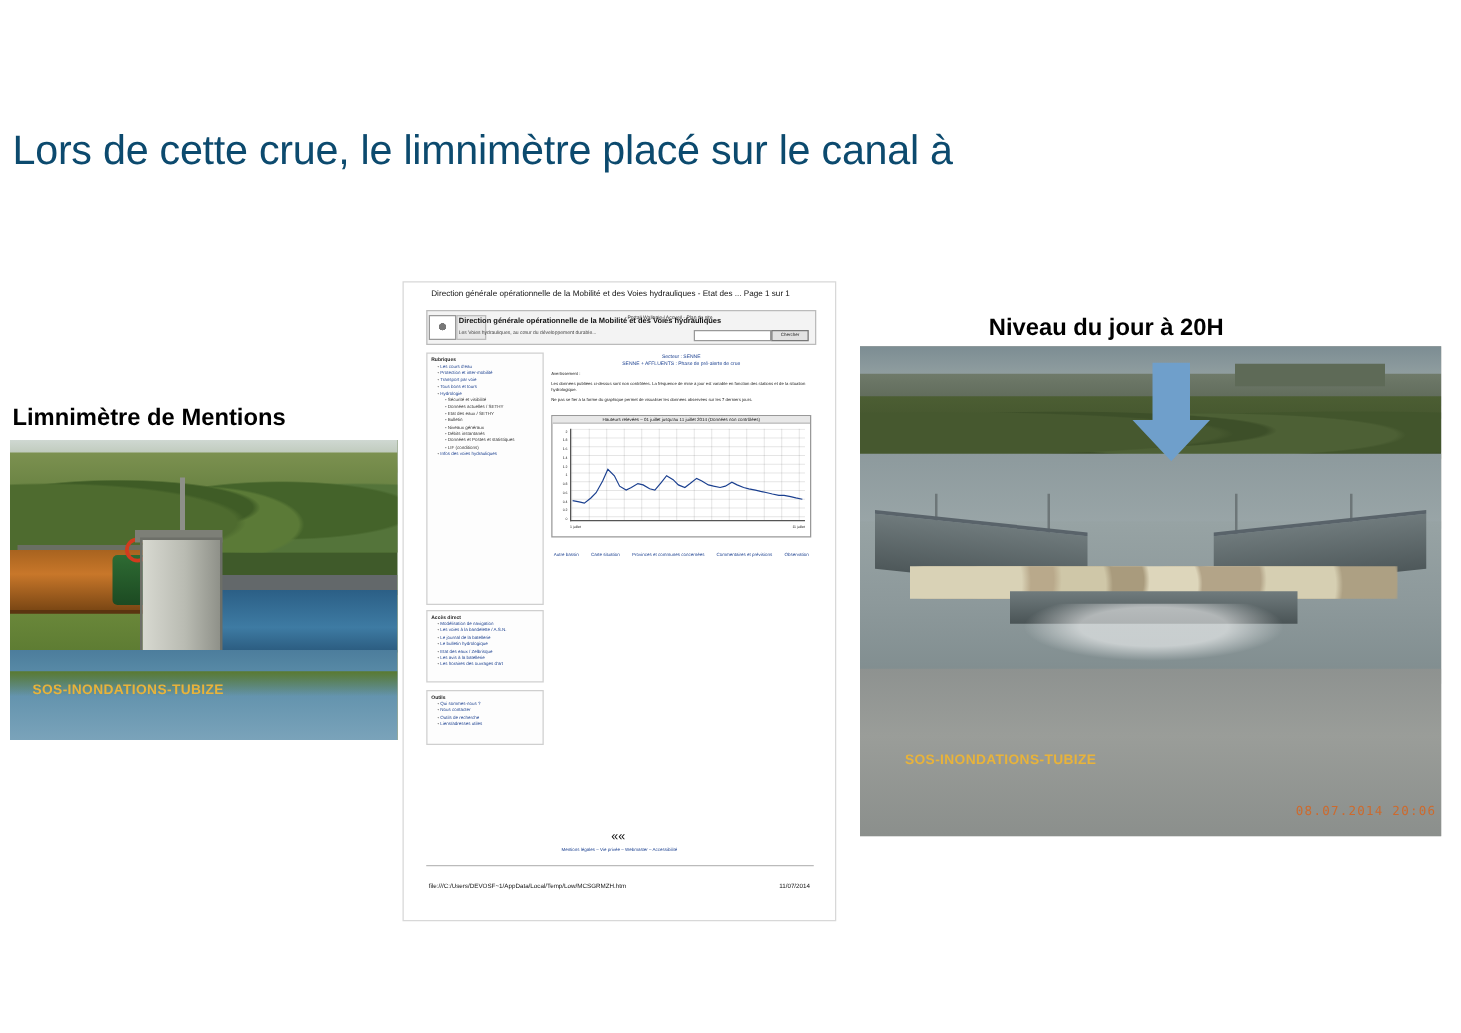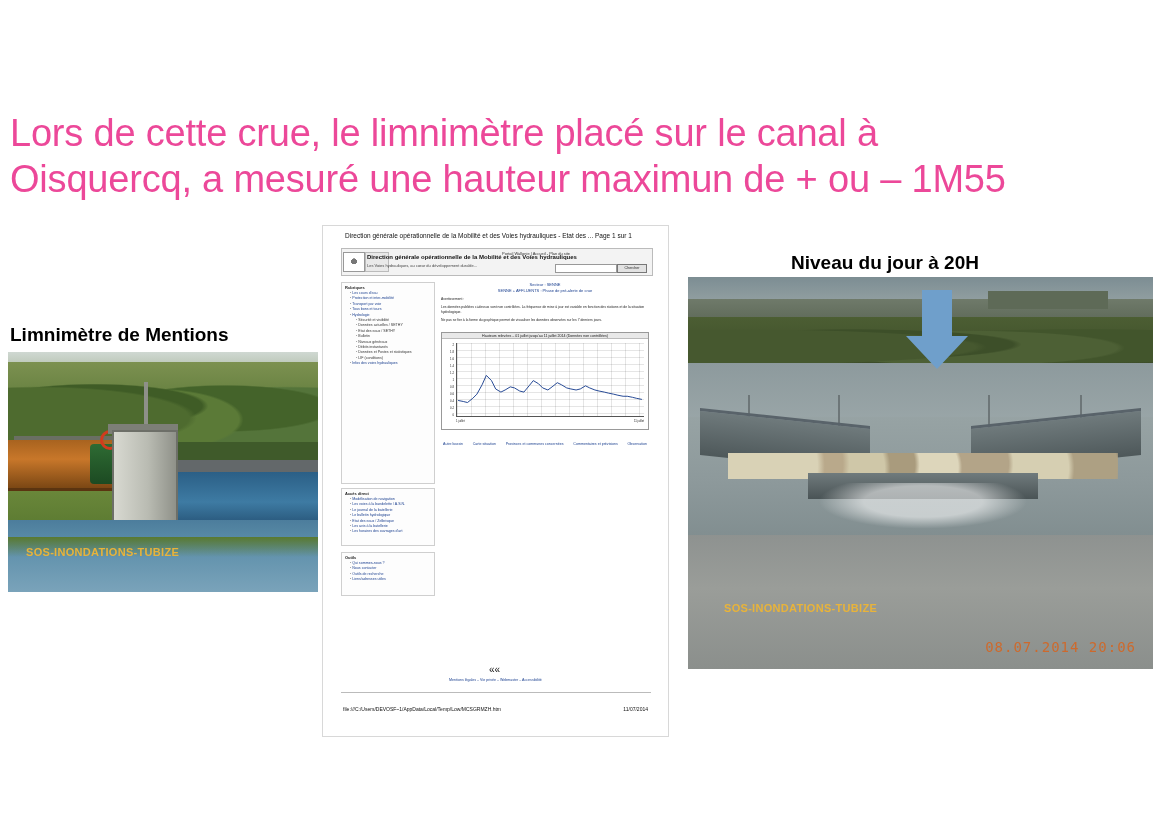--- a/index.html
+++ b/index.html
@@ -14,25 +14,24 @@
     font-family: "Liberation Sans", sans-serif;
     overflow: hidden;
   }
 
   
   #slide-title {
     position: absolute;
     left: 10px;
     top: 100px;
     width: 1150px;
-    font-size: 38px;
+    font-size: 33px;
     line-height: 1.22;
-    color: #ec4899;
+    color: #0c4a6e;
     letter-spacing: -0.2px;
-    margin-top: 10px;
   }
   #slide-title .line {
     display: block;
     white-space: nowrap;
   }
 
   
   .caption {
     position: absolute;
     font-weight: bold;
@@ -336,36 +335,35 @@
   }
   #photo-arrow {
     position: absolute;
     left: 902px;
     top: 290px;
     width: 70px;
     height: 80px;
   }
   #timestamp {
     position: absolute;
-    right: 17px;
+    right: 4px;
     bottom: 14px;
     color: #d8631c;
     font-family: "DejaVu Sans Mono", monospace;
-    font-size: 14px;
+    font-size: 10px;
     letter-spacing: 1px;
     opacity: .85;
     white-space: nowrap;
   }
 </style>
 </head>
 <body>
 
 <div id="slide-title">
   <span class="line">Lors de cette crue, le limnimètre placé sur le canal à</span>
-  <span class="line">Oisquercq, a mesuré une hauteur maximun de + ou – 1M55</span>
 </div>
 
 <div class="caption" style="left:10px; top:324px;">Limnimètre de Mentions</div>
 
 <div id="photo-limnimetre">
   <div class="sky"></div>
   <div class="treeline"></div>
   <div class="canal-wall"></div>
   <div class="canal"></div>
   <div class="bank"></div>

